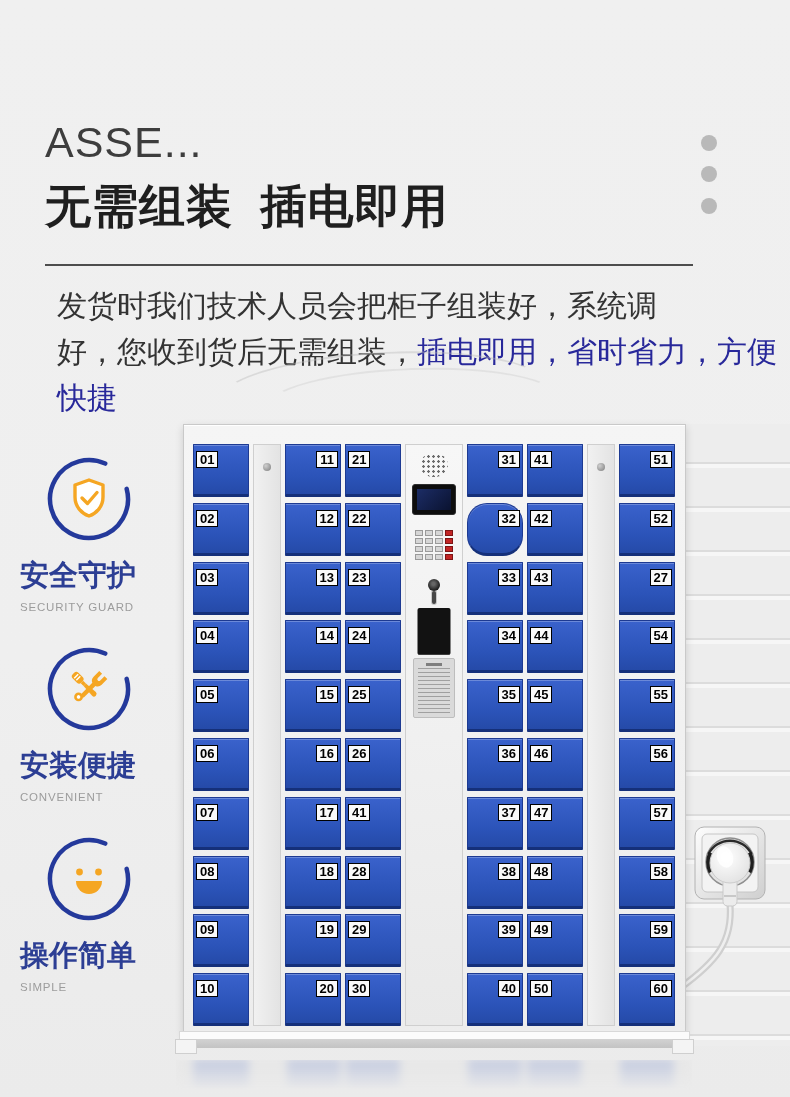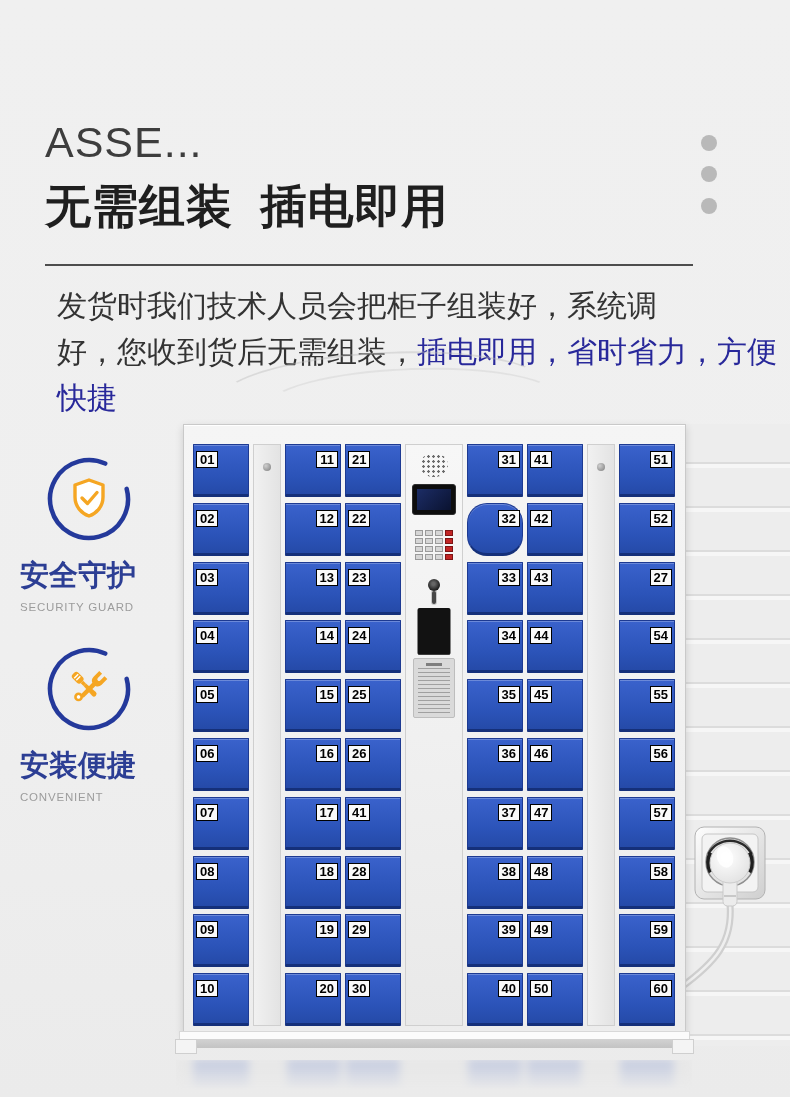--- a/index.html
+++ b/index.html
@@ -149,20 +149,32 @@
           <rect x="40.2" y="27.2" width="5.6" height="1.4" fill="#ffffff"></rect>
           <rect x="41.3" y="33" width="3.4" height="4"></rect>
           <path d="M41.3 37 h3.4 l0.9 13 a2.6 2.6 0 0 1 -5.2 0 Z"></path>
         </g>
       </svg>
     </span>
     <div class="f-title">安装便捷</div>
     <div class="f-sub">CONVENIENT</div>
   </div>
 
+  <div class="abs feature f3">
+    <span>
+      <svg width="86" height="86" viewBox="0 0 86 86">
+        <circle cx="43" cy="43" r="39" fill="none" stroke="#24399b" stroke-width="4.5" pathLength="100" stroke-dasharray="86 14" transform="rotate(-15 43 43)" stroke-linecap="round"></circle>
+        <circle cx="33.5" cy="36" r="3.4" fill="#f5a623"></circle>
+        <circle cx="52.5" cy="36" r="3.4" fill="#f5a623"></circle>
+        <path d="M30 45 a13 13 0 0 0 26 0 Z" fill="#f5a623"></path>
+      </svg>
+    </span>
+    <div class="f-title">操作简单</div>
+    <div class="f-sub">SIMPLE</div>
+  </div>
 
   <div class="abs siding"></div>
 
   <svg class="abs socket-svg" width="104" height="200" viewBox="0 0 104 200">
     <defs>
       <linearGradient id="silver" x1="0" y1="0" x2="1" y2="1">
         <stop offset="0" stop-color="#fdfdfd"></stop>
           <stop offset="1" stop-color="#cfcfcf"></stop>
       </linearGradient>
       <radialGradient id="plugGrad" cx="0.4" cy="0.35" r="0.8">

